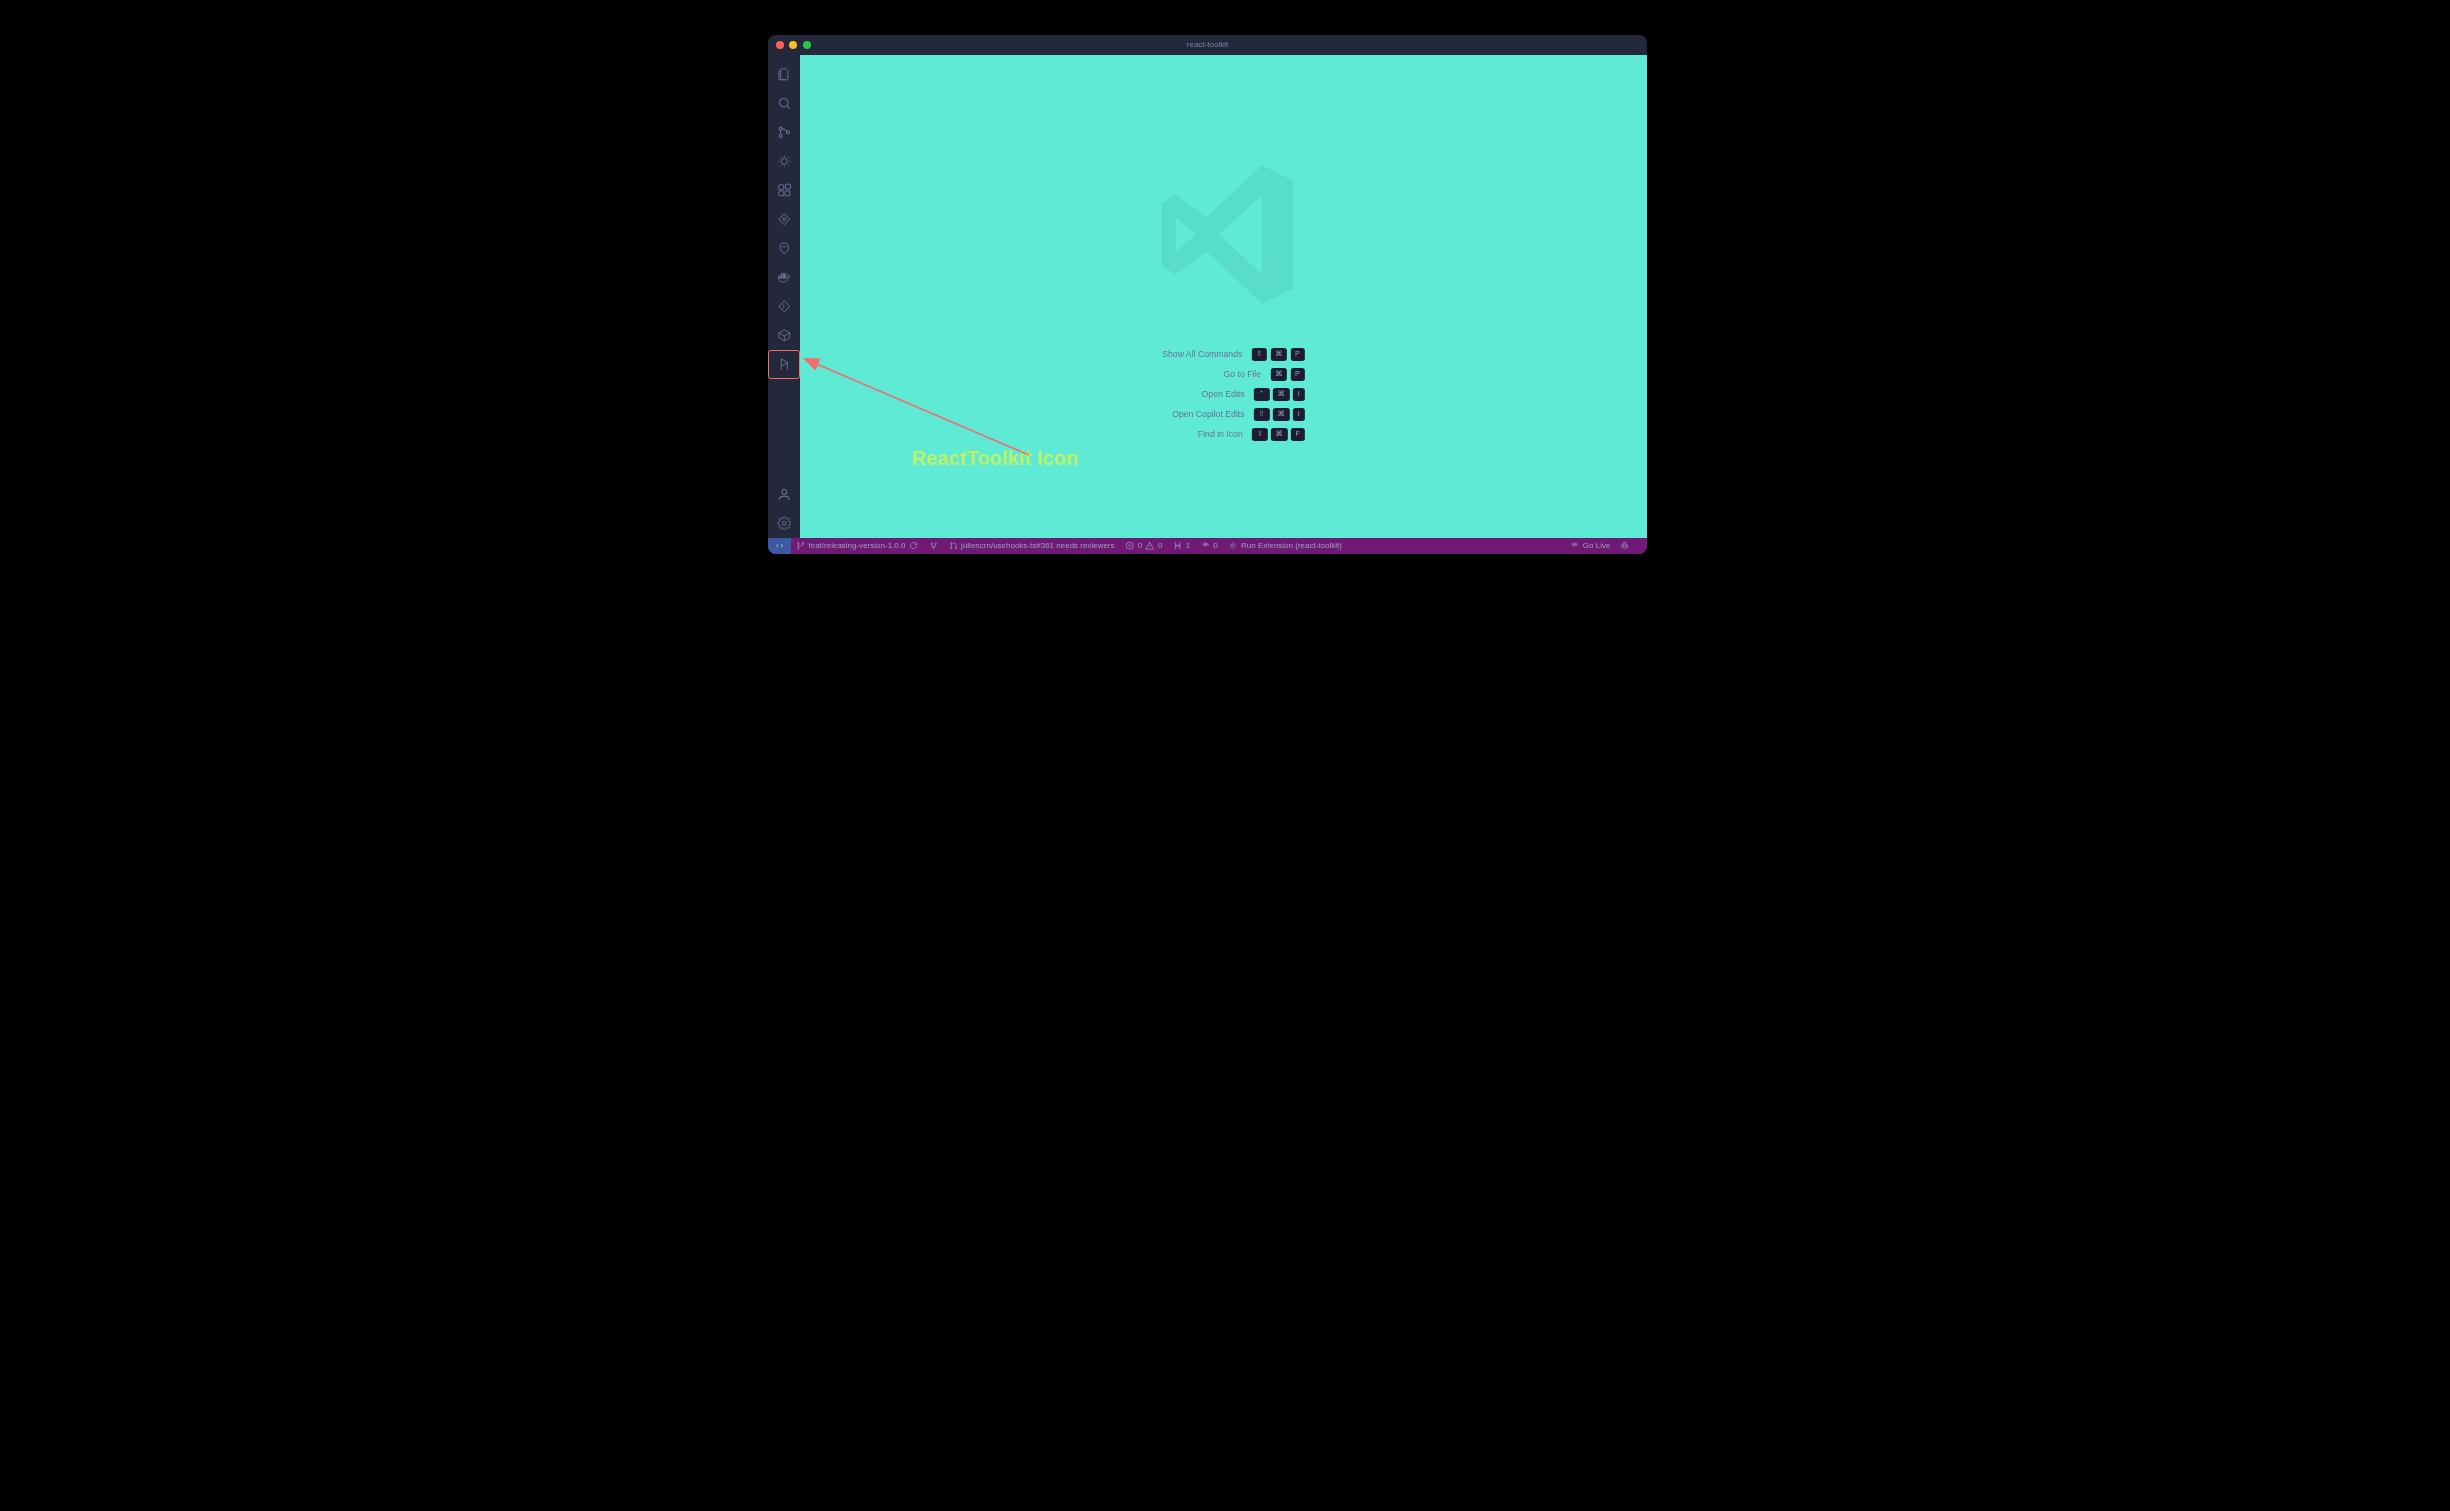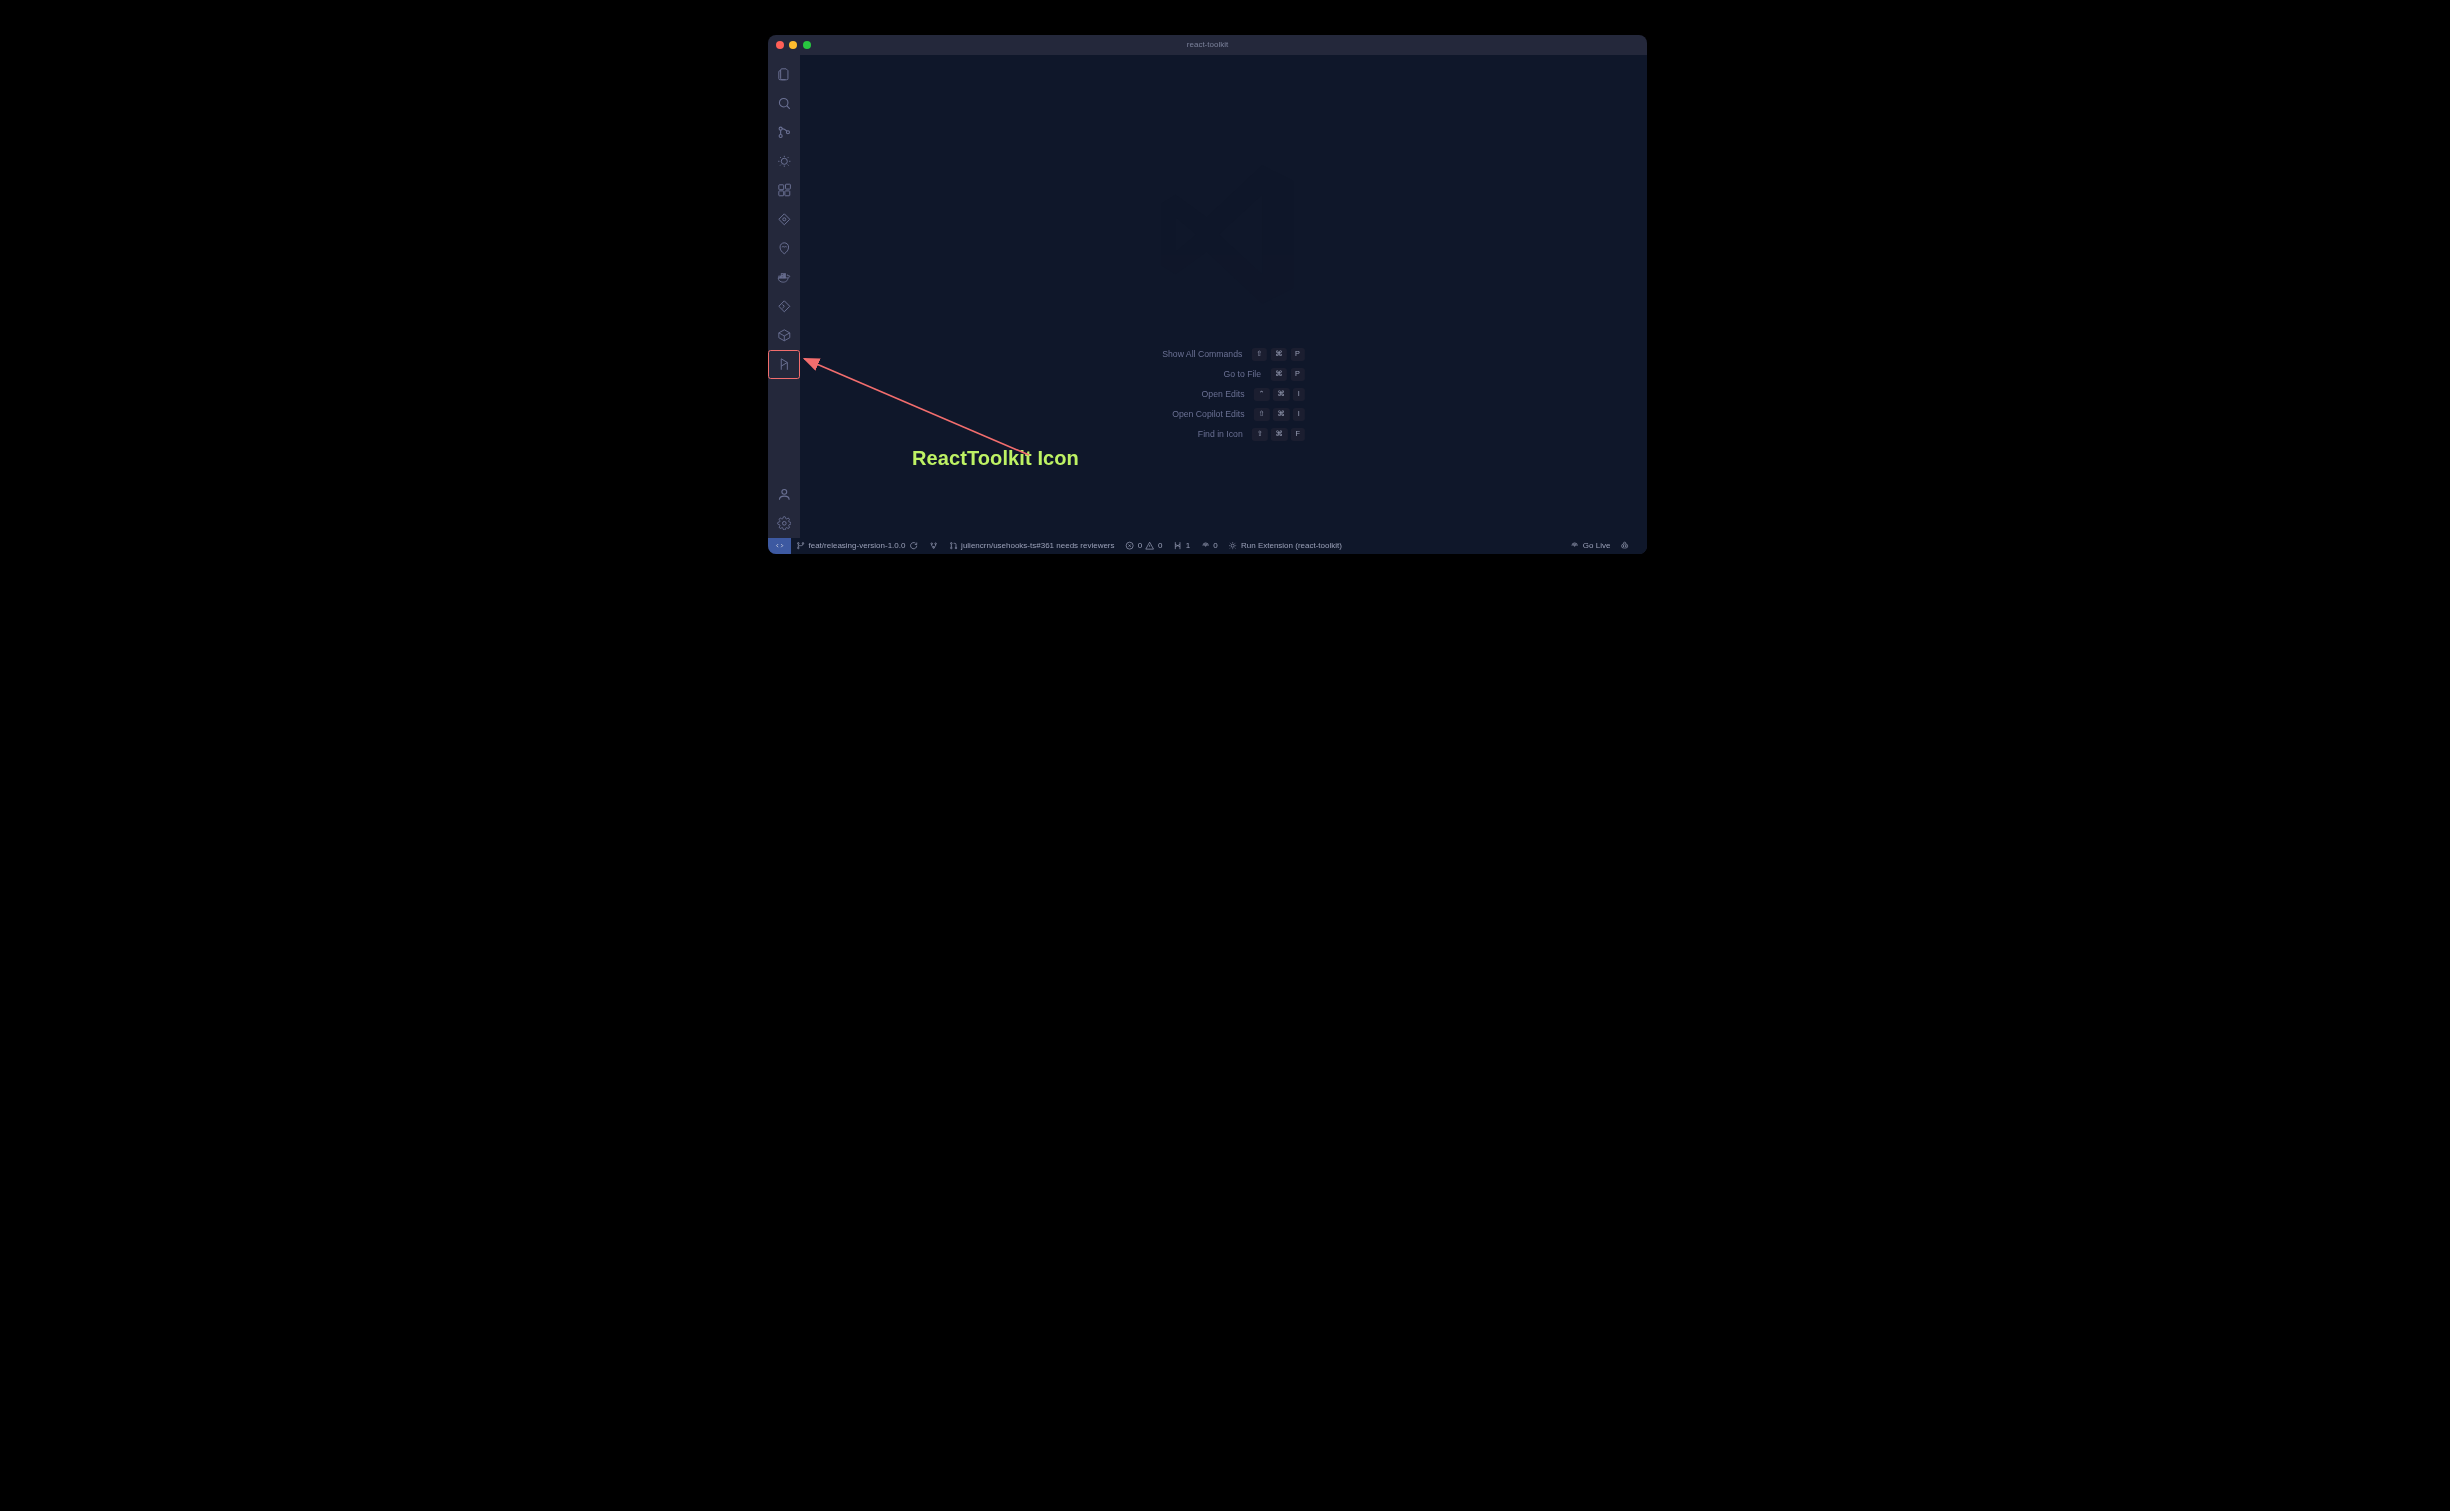--- a/index.html
+++ b/index.html
@@ -64,21 +64,21 @@
   .hl-box {
     position: absolute;
     left: 0; top: 0; width: 32px; height: 29px;
     border: 1.3px solid #f26d6d; border-radius: 2.7px;
     pointer-events: none;
   }
   .ab-spacer { flex: 1; }
 
   .editor {
     flex: 1;
-    background: #0f172a;
+    background: #5eead4;
     position: relative;
     display: flex;
     align-items: center;
     justify-content: center;
   }
   .watermark {
     position: absolute;
     top: 93px;
     left: 50%;
     transform: translateX(-50%);
@@ -106,21 +106,21 @@
     border-radius: 2.7px;
     padding: 1.3px 4.7px;
     font-size: 7.3px;
     min-width: 12px;
     text-align: center;
     line-height: 10.7px;
   }
 
   .statusbar {
     height: 16px;
-    background: #0f172a;
+    background: #701a75;
     display: flex;
     align-items: center;
     font-size: 8px;
     color: #9aa0b8;
   }
   .sb-left { display: flex; align-items: center; height: 100%; }
   .sb-right { margin-left: auto; display: flex; align-items: center; height: 100%; padding-right: 18px; gap: 9.3px; }
   .sb-remote {
     background: #3d59a1;
     width: 22.6px; height: 100%;

